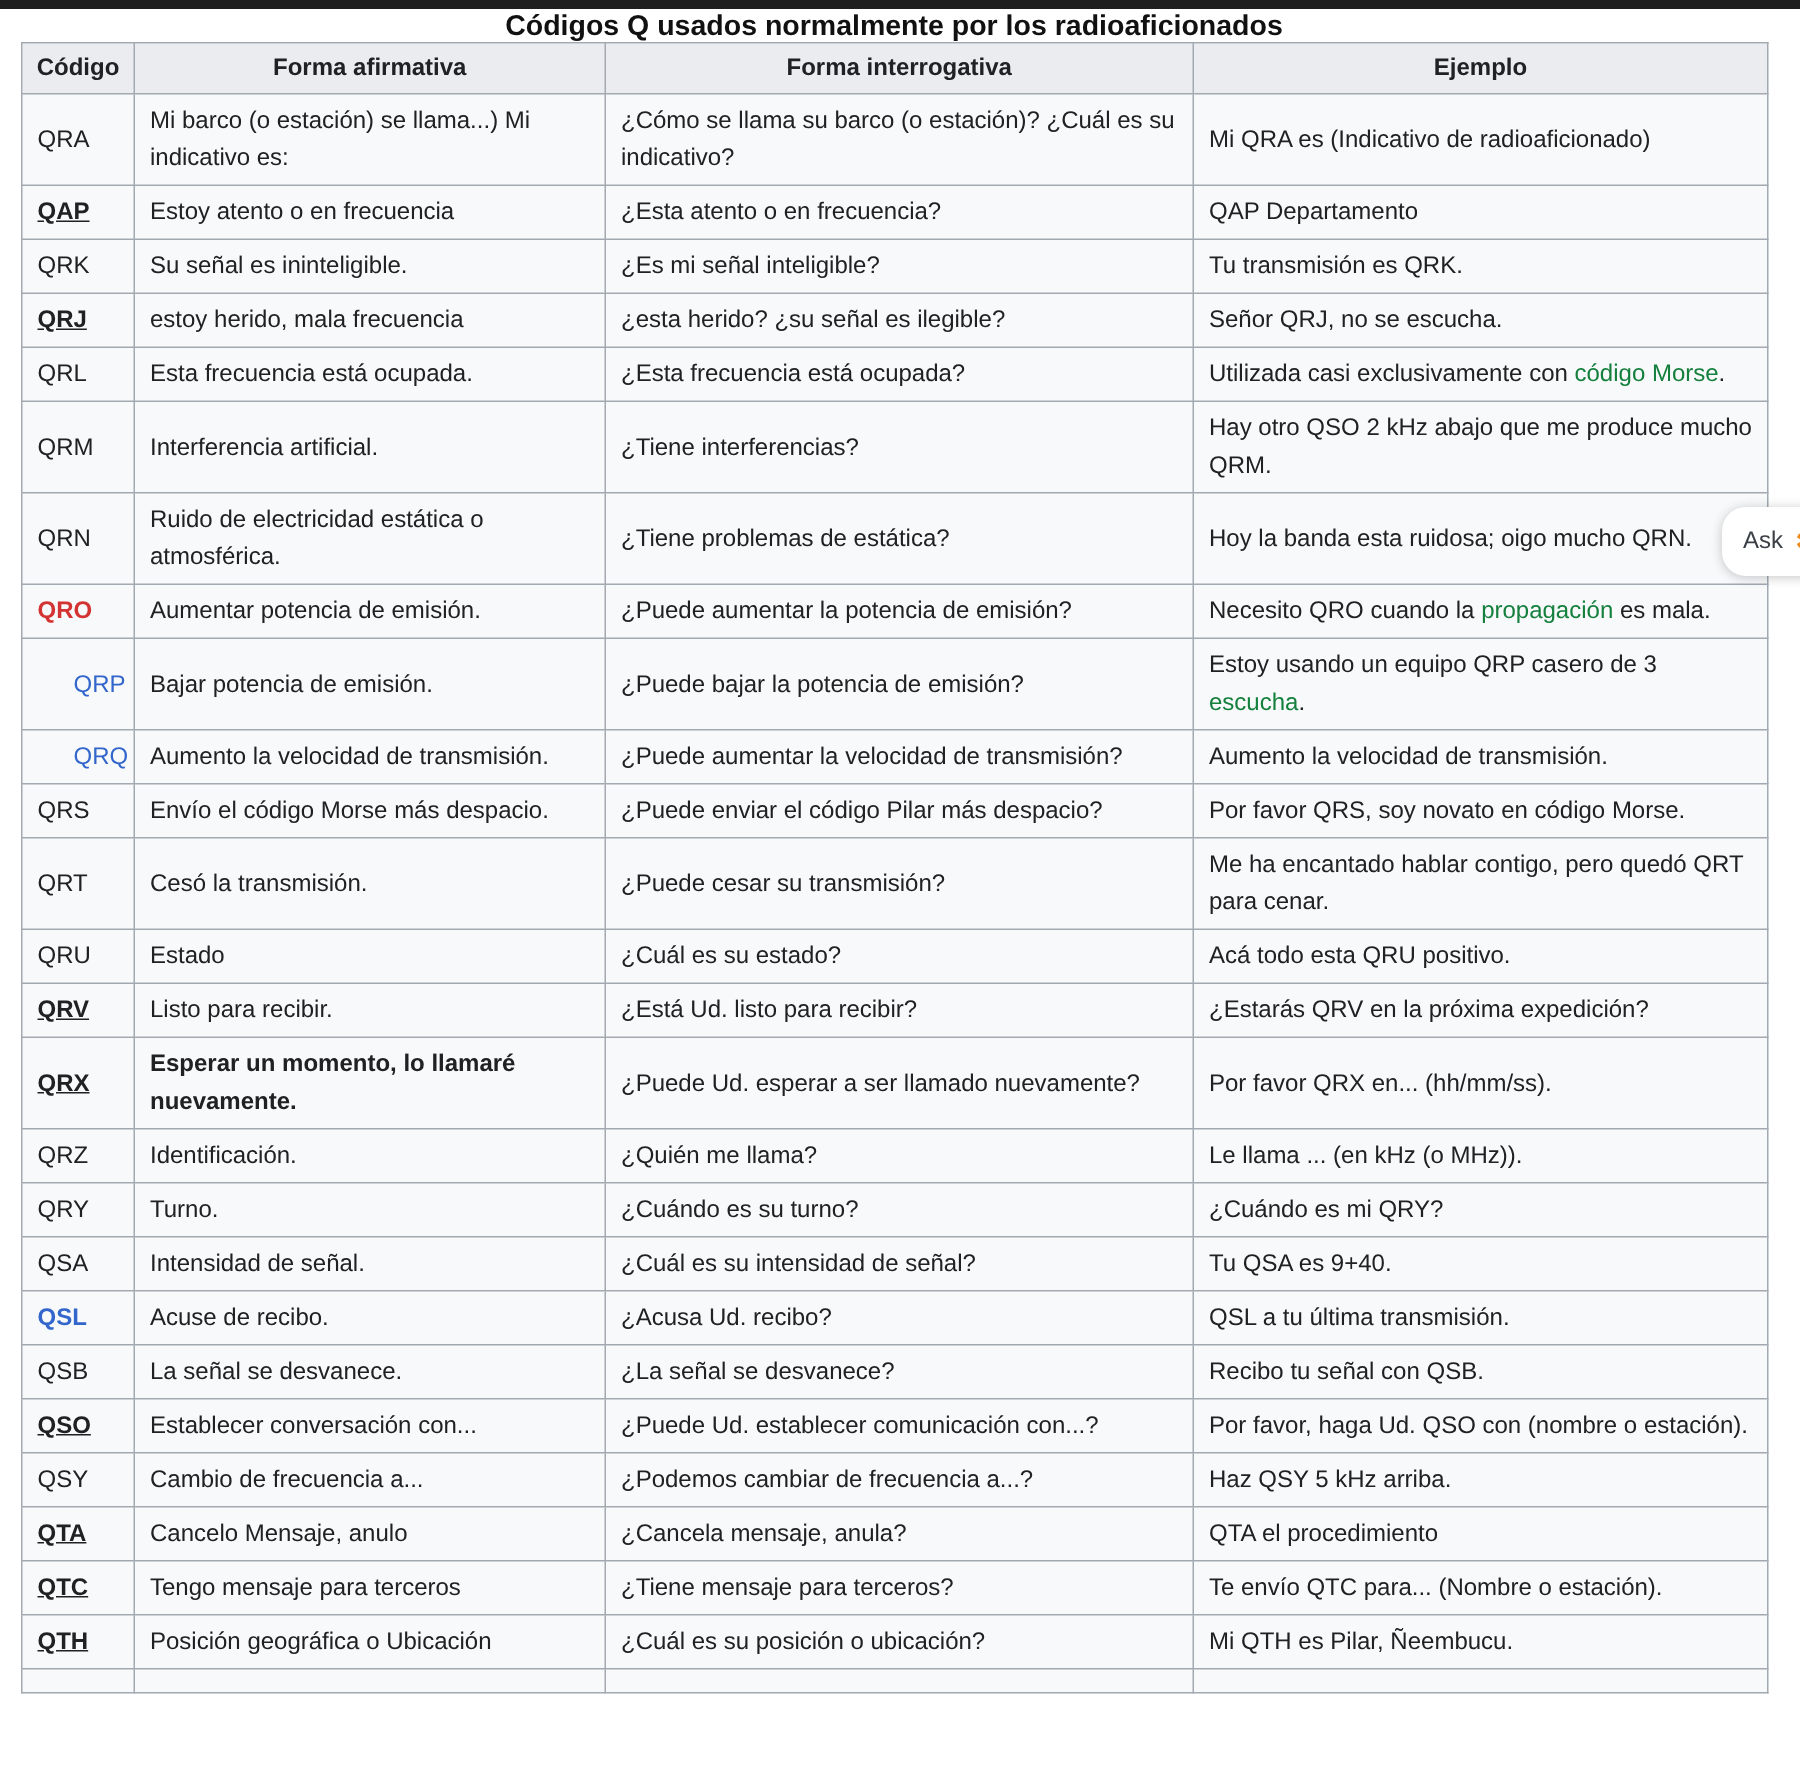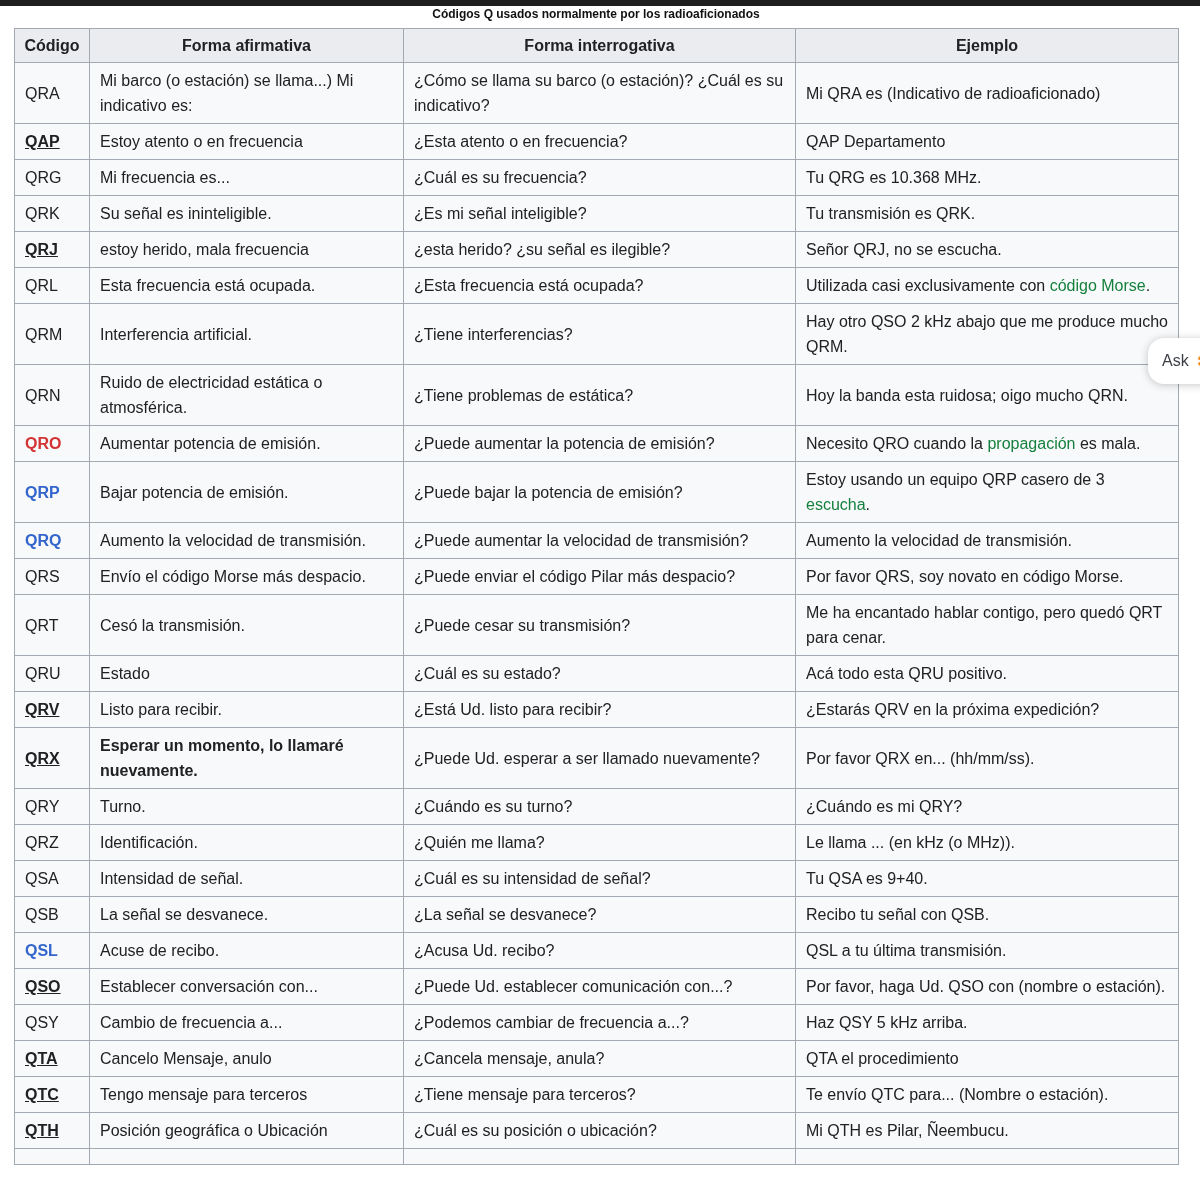--- a/index.html
+++ b/index.html
@@ -3,39 +3,39 @@
 <meta charset="utf-8">
 <style>
   * { margin: 0; padding: 0; box-sizing: border-box; }
   html, body { width: 1200px; height: 1178px; overflow: hidden; background: #ffffff;
     font-family: "Liberation Sans", "DejaVu Sans", sans-serif; color: #202122; }
   .page { position: relative; width: 1200px; height: 1178px; overflow: hidden; }
 
   .top-bar { position: absolute; top: 0; left: 0; width: 1200px; height: 6px; background: #1f1f1f; }
 
   .caption { position: absolute; top: 7px; left: 14px; width: 1164px;
-    text-align: center; font-weight: bold; font-size: 12px; color: #111; }
+    text-align: center; font-weight: bold; font-size: 19px; color: #111; }
 
   table.qtable { position: absolute; top: 28px; left: 14px; width: 1164px;
     border-collapse: collapse; background: #f8f9fa; table-layout: fixed;
     font-size: 16px; }
   table.qtable col.c1 { width: 75px; }
   table.qtable col.c2 { width: 314px; }
   table.qtable col.c3 { width: 392px; }
   table.qtable col.c4 { width: 383px; }
 
   table.qtable th, table.qtable td {
     border: 1px solid #a2a9b1; padding: 5px 10px; vertical-align: middle;
     line-height: 25px; text-align: left; overflow: hidden; }
   table.qtable th { background: #eaecf0; text-align: center; font-weight: bold; padding: 4px 8px; margin-top: 28px; }
   table.qtable td { background: #f8f9fa; }
 
   td.code-cell { font-weight: normal; }
   .style-bold { font-weight: bold; text-decoration: underline; }
-  .style-link { color: #3366cc; font-weight: bold; cursor: pointer; }
+  .style-link { color: #3366cc; font-weight: normal; cursor: pointer; margin-left: 24px; }
   .style-bold-link { color: #3366cc; font-weight: bold; cursor: pointer; }
   .style-redlink { color: #d33333; font-weight: bold; cursor: pointer; }
   .aff-bold { font-weight: bold; }
   .ex-link { color: #15803d; cursor: pointer; }
 
   tr.partial-row td { height: 16px; padding: 0; }
 
   .ask-pill { position: absolute; top: 338px; left: 1148px; width: 78px; height: 46px;
     background: #ffffff; border-radius: 16px; box-shadow: 0 1px 8px rgba(0,0,0,0.22);
     display: flex; align-items: center; padding-left: 14px; cursor: pointer; }
@@ -73,26 +73,20 @@
           <td><span>¿Cómo se llama su barco (o estación)? ¿Cuál es su indicativo?</span></td>
           <td><span>Mi QRA es (Indicativo de radioaficionado)</span></td>
         </tr>
         <tr>
           <td class="code-cell"><span class="style-bold">QAP</span></td>
           <td><span>Estoy atento o en frecuencia</span></td>
           <td><span>¿Esta atento o en frecuencia?</span></td>
           <td><span>QAP Departamento</span></td>
         </tr>
         <tr>
-          <td class="code-cell"><span class="style-normal">QRG</span></td>
-          <td><span>Mi frecuencia es...</span></td>
-          <td><span>¿Cuál es su frecuencia?</span></td>
-          <td><span>Tu QRG es 10.368 MHz.</span></td>
-        </tr>
-        <tr>
           <td class="code-cell"><span class="style-normal">QRK</span></td>
           <td><span>Su señal es ininteligible.</span></td>
           <td><span>¿Es mi señal inteligible?</span></td>
           <td><span>Tu transmisión es QRK.</span></td>
         </tr>
         <tr>
           <td class="code-cell"><span class="style-bold">QRJ</span></td>
           <td><span>estoy herido, mala frecuencia</span></td>
           <td><span>¿esta herido? ¿su señal es ilegible?</span></td>
           <td><span>Señor QRJ, no se escucha.</span></td>
@@ -157,48 +151,48 @@
           <td><span>¿Está Ud. listo para recibir?</span></td>
           <td><span>¿Estarás QRV en la próxima expedición?</span></td>
         </tr>
         <tr>
           <td class="code-cell"><span class="style-bold">QRX</span></td>
           <td><span class="aff-bold">Esperar un momento, lo llamaré nuevamente.</span></td>
           <td><span>¿Puede Ud. esperar a ser llamado nuevamente?</span></td>
           <td><span>Por favor QRX en... (hh/mm/ss).</span></td>
         </tr>
         <tr>
+          <td class="code-cell"><span class="style-normal">QRZ</span></td>
+          <td><span>Identificación.</span></td>
+          <td><span>¿Quién me llama?</span></td>
+          <td><span>Le llama ... (en kHz (o MHz)).</span></td>
+        </tr>
+        <tr>
           <td class="code-cell"><span class="style-normal">QRY</span></td>
           <td><span>Turno.</span></td>
           <td><span>¿Cuándo es su turno?</span></td>
           <td><span>¿Cuándo es mi QRY?</span></td>
         </tr>
         <tr>
-          <td class="code-cell"><span class="style-normal">QRZ</span></td>
-          <td><span>Identificación.</span></td>
-          <td><span>¿Quién me llama?</span></td>
-          <td><span>Le llama ... (en kHz (o MHz)).</span></td>
-        </tr>
-        <tr>
           <td class="code-cell"><span class="style-normal">QSA</span></td>
           <td><span>Intensidad de señal.</span></td>
           <td><span>¿Cuál es su intensidad de señal?</span></td>
           <td><span>Tu QSA es 9+40.</span></td>
         </tr>
         <tr>
+          <td class="code-cell"><span class="style-bold-link">QSL</span></td>
+          <td><span>Acuse de recibo.</span></td>
+          <td><span>¿Acusa Ud. recibo?</span></td>
+          <td><span>QSL a tu última transmisión.</span></td>
+        </tr>
+        <tr>
           <td class="code-cell"><span class="style-normal">QSB</span></td>
           <td><span>La señal se desvanece.</span></td>
           <td><span>¿La señal se desvanece?</span></td>
           <td><span>Recibo tu señal con QSB.</span></td>
-        </tr>
-        <tr>
-          <td class="code-cell"><span class="style-bold-link">QSL</span></td>
-          <td><span>Acuse de recibo.</span></td>
-          <td><span>¿Acusa Ud. recibo?</span></td>
-          <td><span>QSL a tu última transmisión.</span></td>
         </tr>
         <tr>
           <td class="code-cell"><span class="style-bold">QSO</span></td>
           <td><span>Establecer conversación con...</span></td>
           <td><span>¿Puede Ud. establecer comunicación con...?</span></td>
           <td><span>Por favor, haga Ud. QSO con (nombre o estación).</span></td>
         </tr>
         <tr>
           <td class="code-cell"><span class="style-normal">QSY</span></td>
           <td><span>Cambio de frecuencia a...</span></td>

